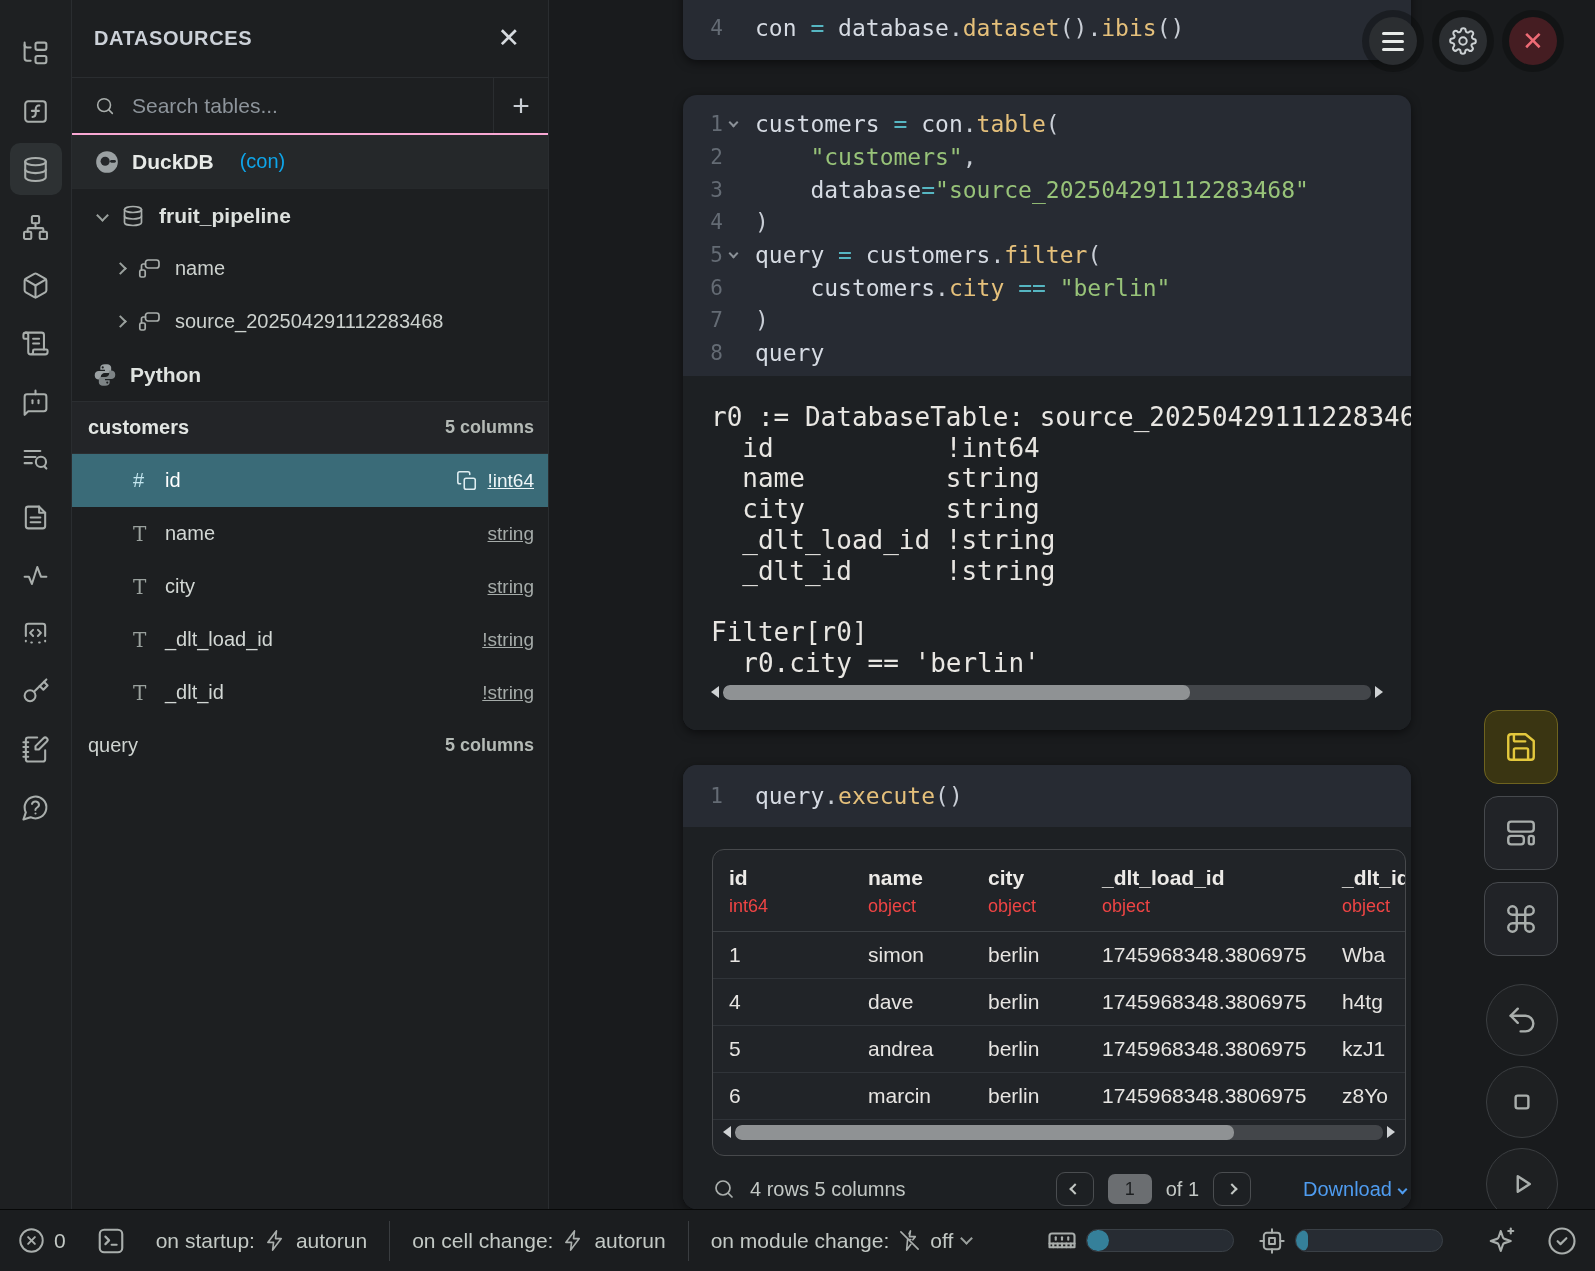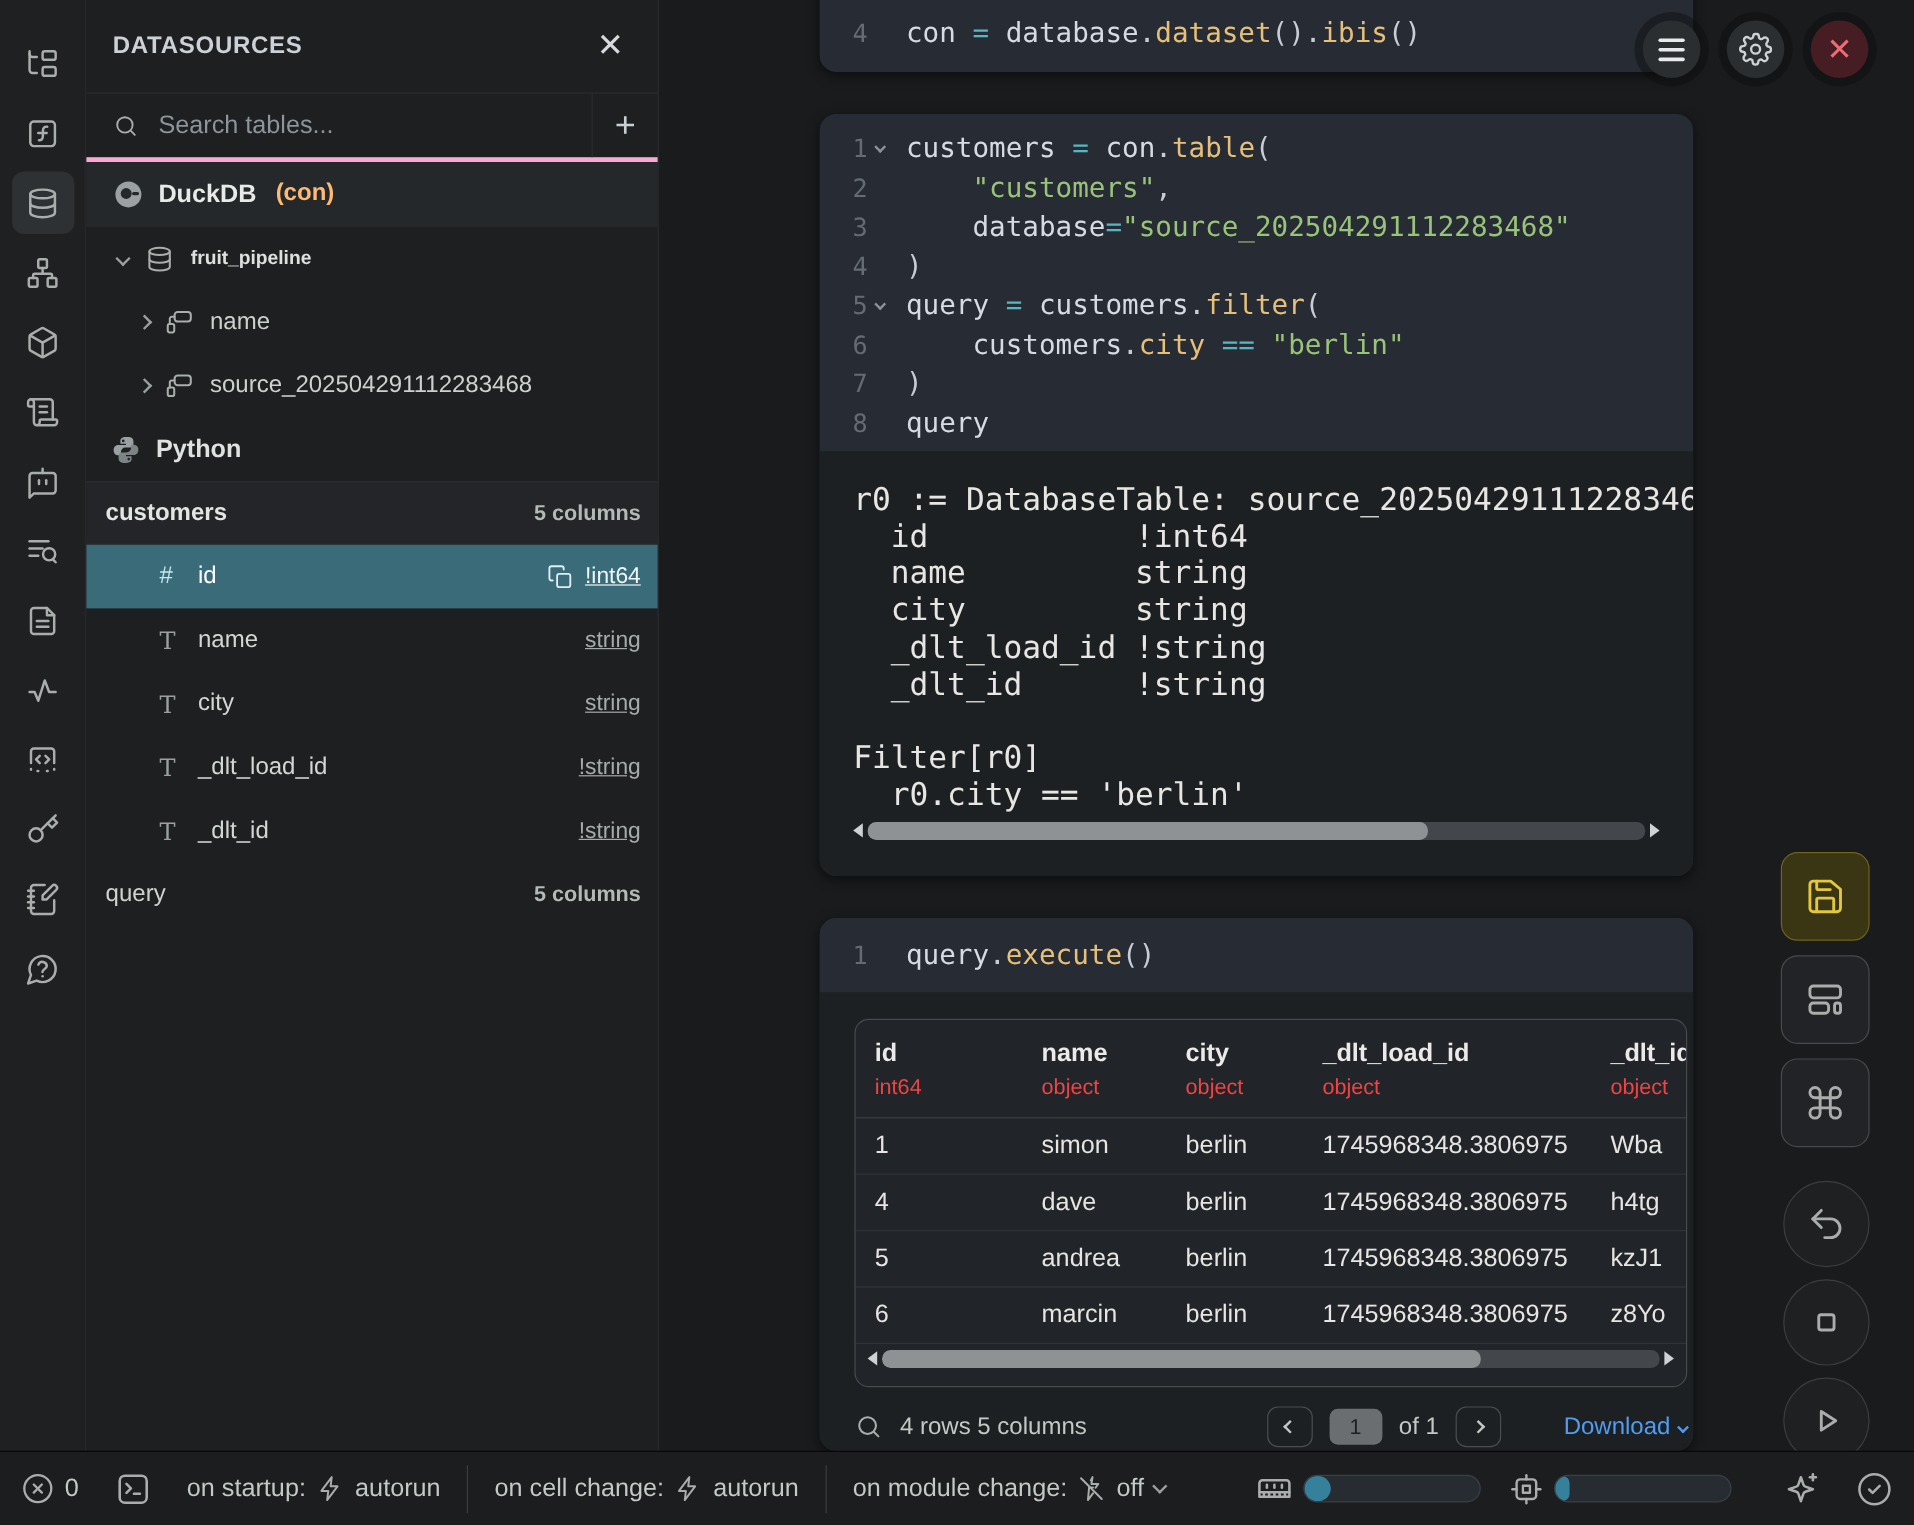--- a/index.html
+++ b/index.html
@@ -15,38 +15,38 @@
   .rail-item svg { width:29px; height:29px; }
   .rail-item.active { background:#2d3133; border-radius:10px; width:52px; height:52px; margin:3px 0; }
 
   
   .panel { position:absolute; left:72px; top:0; width:477px; height:1209px; background:#1d1f21;
            border-right:1px solid #2a2d30; }
   .panel-header { height:78px; display:flex; align-items:center; justify-content:space-between;
                   padding:0 28px 0 22px; border-bottom:1px solid #2a2d30; }
   .panel-title { font-size:20px; font-weight:bold; letter-spacing:.6px; color:#ccd1d8; }
   .close-x { font-size:27px; color:#d6dadf; line-height:1; cursor:pointer; font-weight:400; }
-  .search-row { height:57px; display:flex; align-items:stretch; border-bottom:4px solid #f9a8d4; }
+  .search-row { height:57px; display:flex; align-items:stretch; border-bottom:2px solid #f9a8d4; }
   .search-left { flex:1; display:flex; align-items:center; padding-left:22px; }
   .search-left svg { width:22px; height:22px; }
   .search-input { background:transparent; border:none; outline:none; color:#cfd4da; font-size:21px;
                   margin-left:16px; width:300px; font-family:inherit; }
   .search-input::placeholder { color:#8d949b; }
   .add-btn { width:55px; border-left:1px solid #2a2d30; display:flex; align-items:center; justify-content:center;
              font-size:30px; font-weight:300; color:#c9ced4; cursor:pointer; }
   .engine-row { height:54px; background:#25282a; display:flex; align-items:center; padding-left:22px; gap:12px;
                 border-bottom:1px solid #26292b; }
   .engine-name { font-size:21px; font-weight:bold; color:#e7eae7; }
-  .engine-alias { font-size:20px; font-weight:bold; color:#fdba74; margin-left:4px; }
+  .engine-alias { font-size:20px; font-weight:normal; color:#0ea5e9; margin-left:14px; }
   .trow { height:53px; display:flex; align-items:center; cursor:pointer; }
   .chev { width:9px; height:9px; border-right:2px solid #9aa09d; border-bottom:2px solid #9aa09d; flex:0 0 auto; }
   .chev.right { transform:rotate(-45deg); }
   .chev.down  { transform:rotate(45deg); }
   .db-row { padding-left:26px; gap:14px; }
-  .db-row .lbl { font-size:16px; font-weight:bold; color:#dde1de; }
+  .db-row .lbl { font-size:21px; font-weight:bold; color:#dde1de; }
   .schema-row { padding-left:44px; gap:13px; }
   .schema-row .lbl { font-size:20px; color:#ccd1ce; }
   .py-row { padding-left:20px; gap:12px; }
   .py-row .lbl { font-size:21px; font-weight:bold; color:#dfe3e0; }
   .tbl-head { height:53px; background:#232528; border-top:1px solid #2b2e31; border-bottom:1px solid #2b2e31;
               display:flex; align-items:center; justify-content:space-between; padding:0 14px 0 16px; cursor:pointer; }
   .tbl-name { font-size:20px; font-weight:bold; color:#e2e6e3; }
   .tbl-count { font-size:18px; font-weight:bold; color:#b4bab6; }
   .col-row { height:53px; display:flex; align-items:center; padding:0 14px 0 61px; cursor:pointer; }
   .col-row.selected { background:#3a6b78; }

